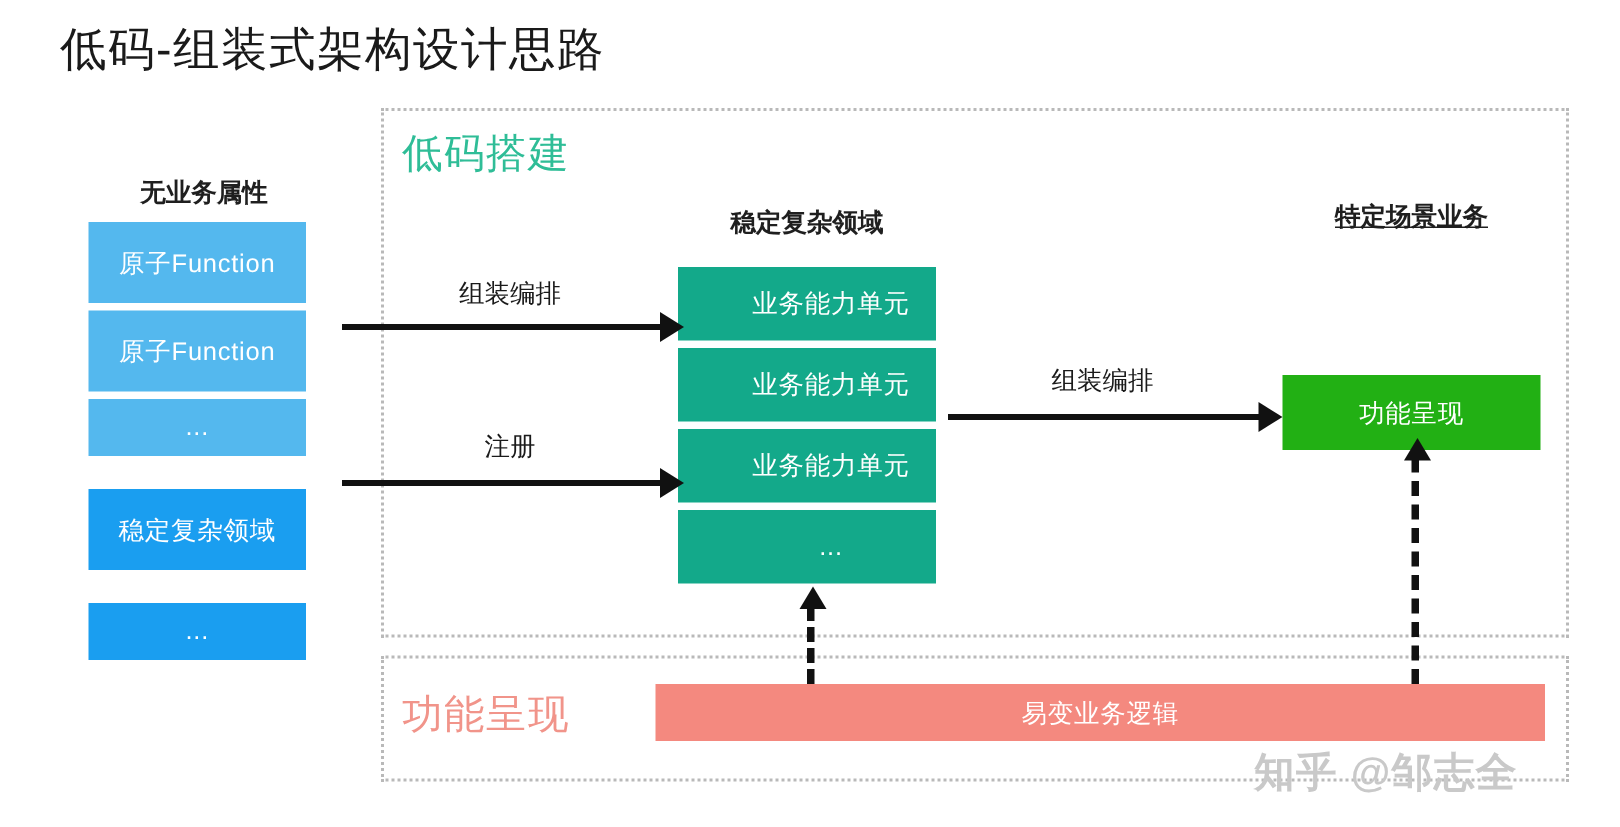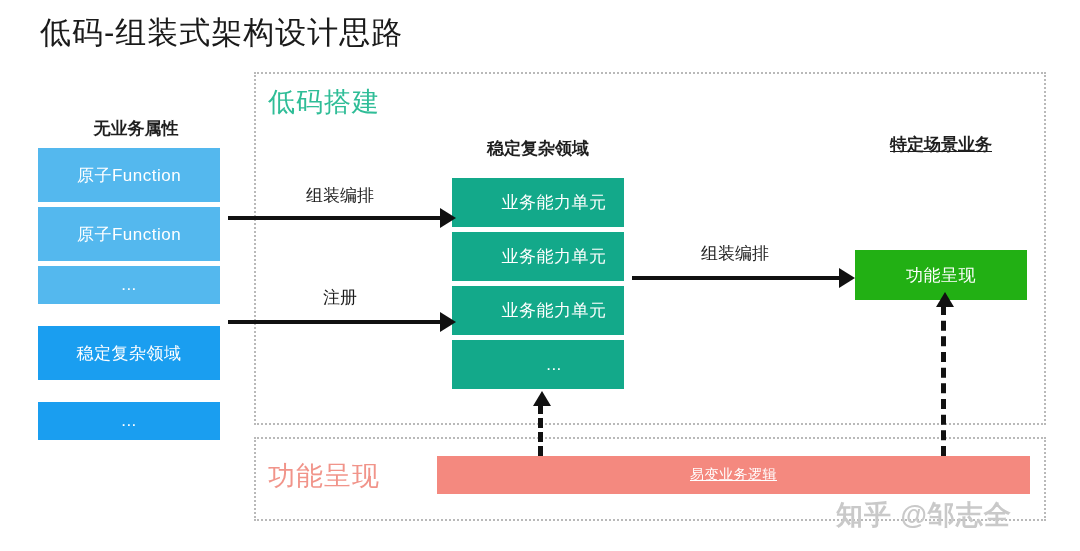--- a/index.html
+++ b/index.html
@@ -94,21 +94,21 @@
     display: flex;
     align-items: center;
     justify-content: center;
     font-size: 17px;
     color: #ffffff;
     letter-spacing: 0.5px;
     white-space: nowrap;
   }
 
   
-  #left-stack { left: 38px; top: 148px; width: 182px; border-radius: 13px; }
+  #left-stack { left: 59px; top: 148px; width: 145px; border-radius: 13px; }
   .stack-box.blue-light { background: #54b8ee; }
   .stack-box.blue-dark  { background: #1a9ef0; margin-top: 22px; }
 
   
   #middle-stack { left: 452px; top: 178px; width: 172px; }
   .stack-box.teal { background: #13a98a; padding-left: 32px; }
 
   
   #function-box {
     position: absolute;
@@ -120,22 +120,21 @@
   }
 
   
   #volatile-bar {
     position: absolute;
     left: 437px;
     top: 456px;
     width: 593px;
     height: 38px;
     background: #f4897f;
-    font-size: 14px;
-    text-decoration: underline;
+    font-size: 17px;
   }
 
   
   .arrow-solid {
     position: absolute;
     height: 4px;
     background: #111111;
   }
   .arrow-solid::after {
     content: "";

